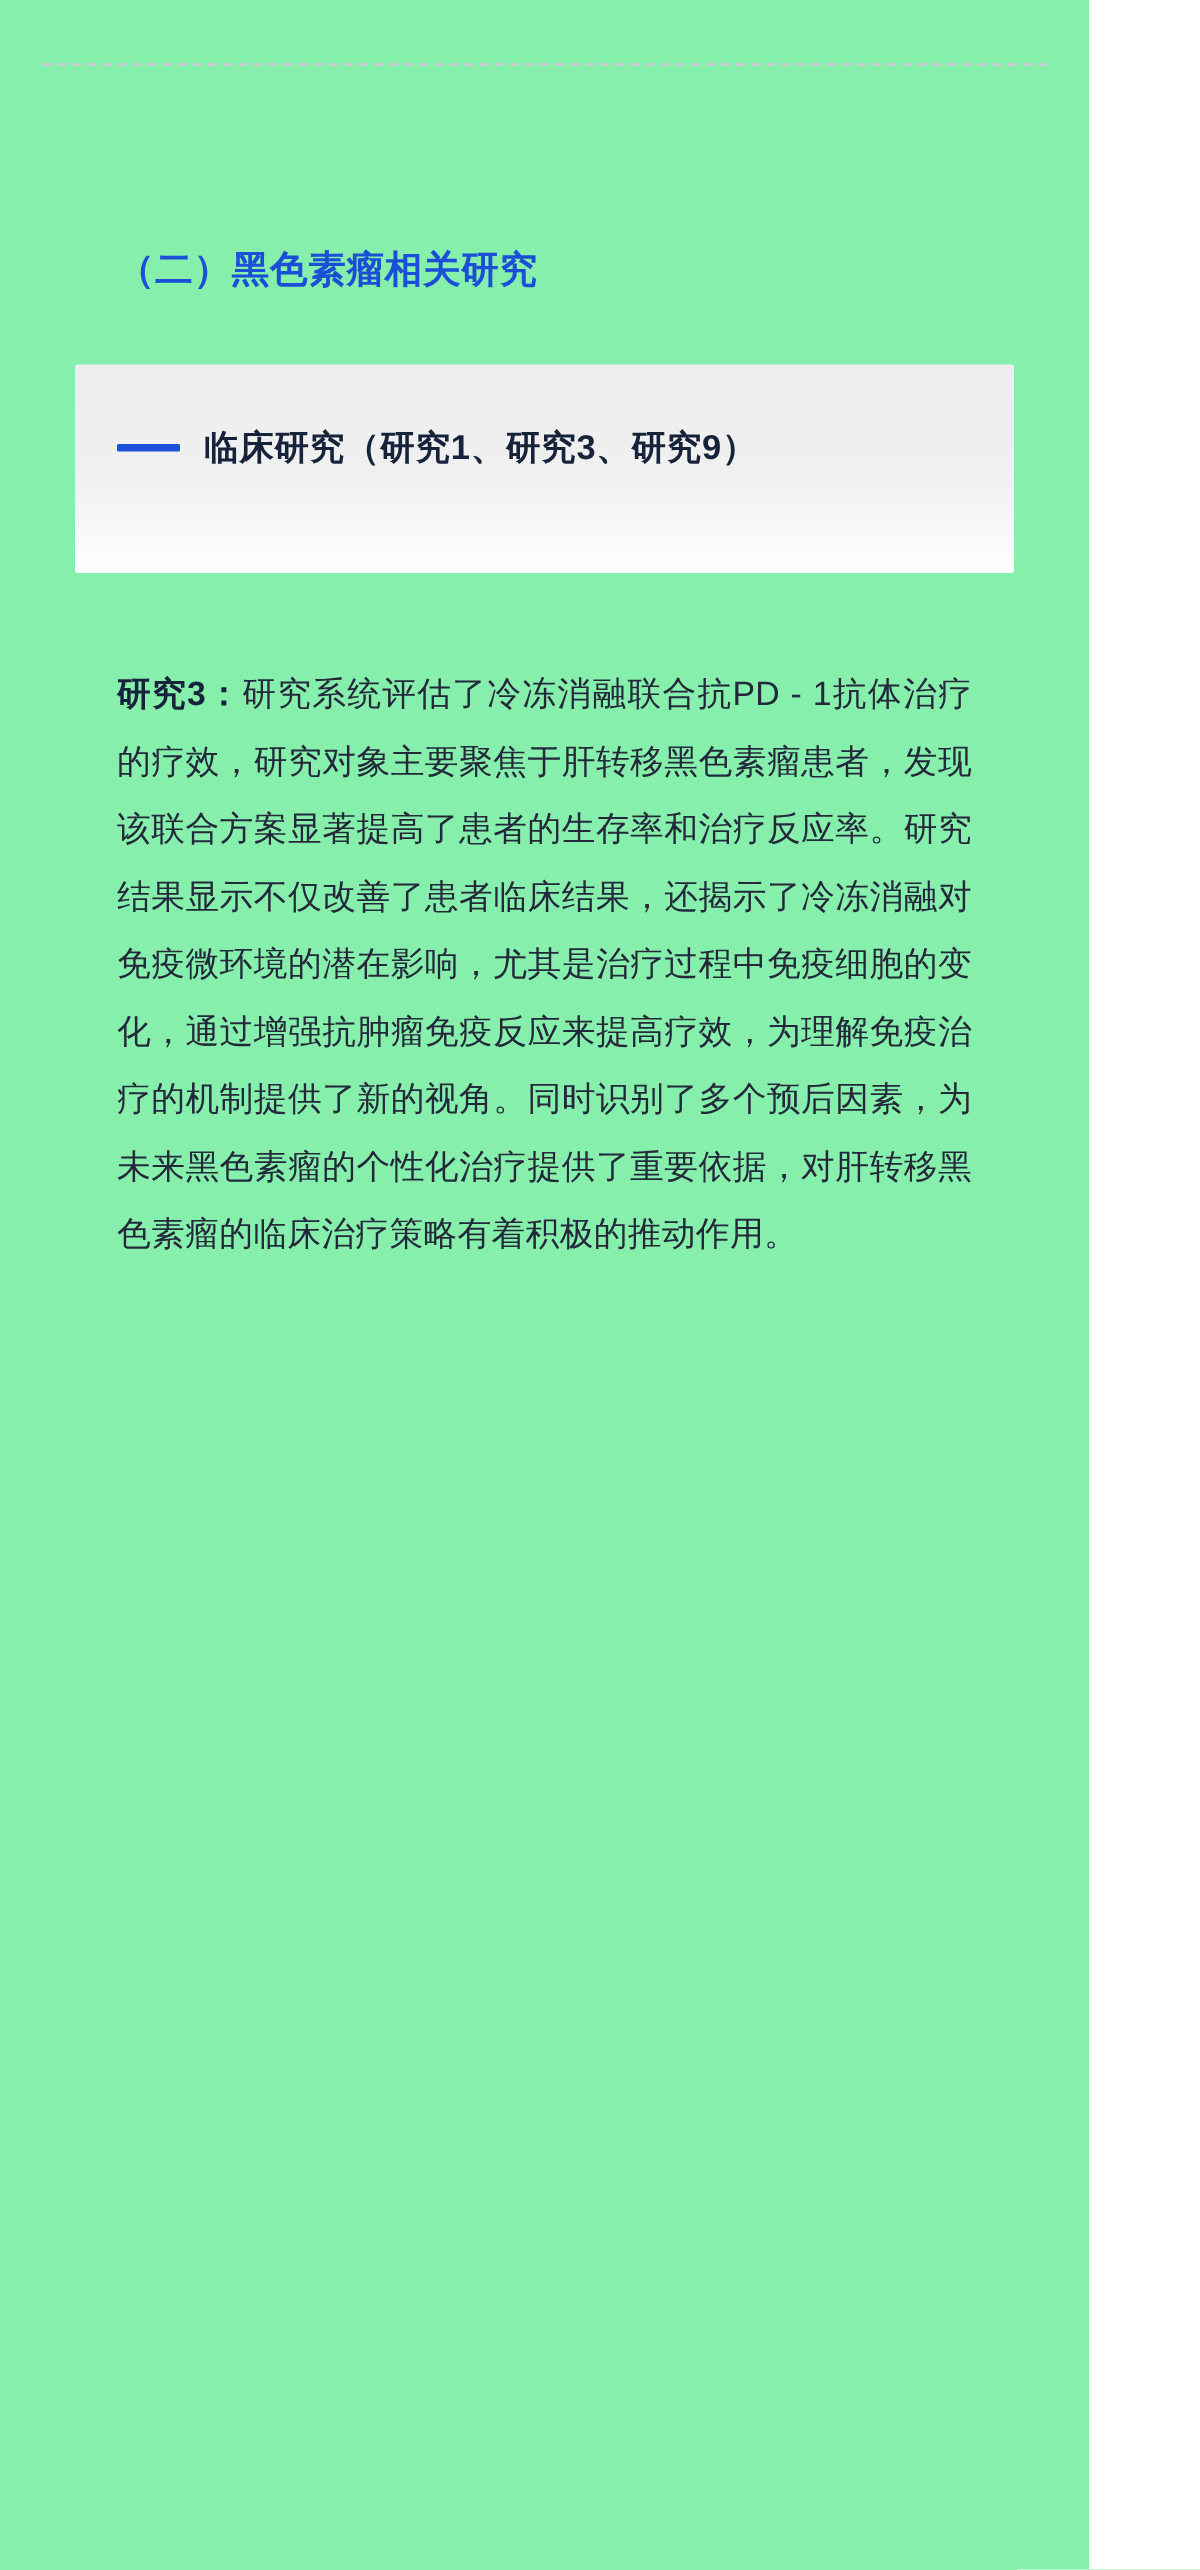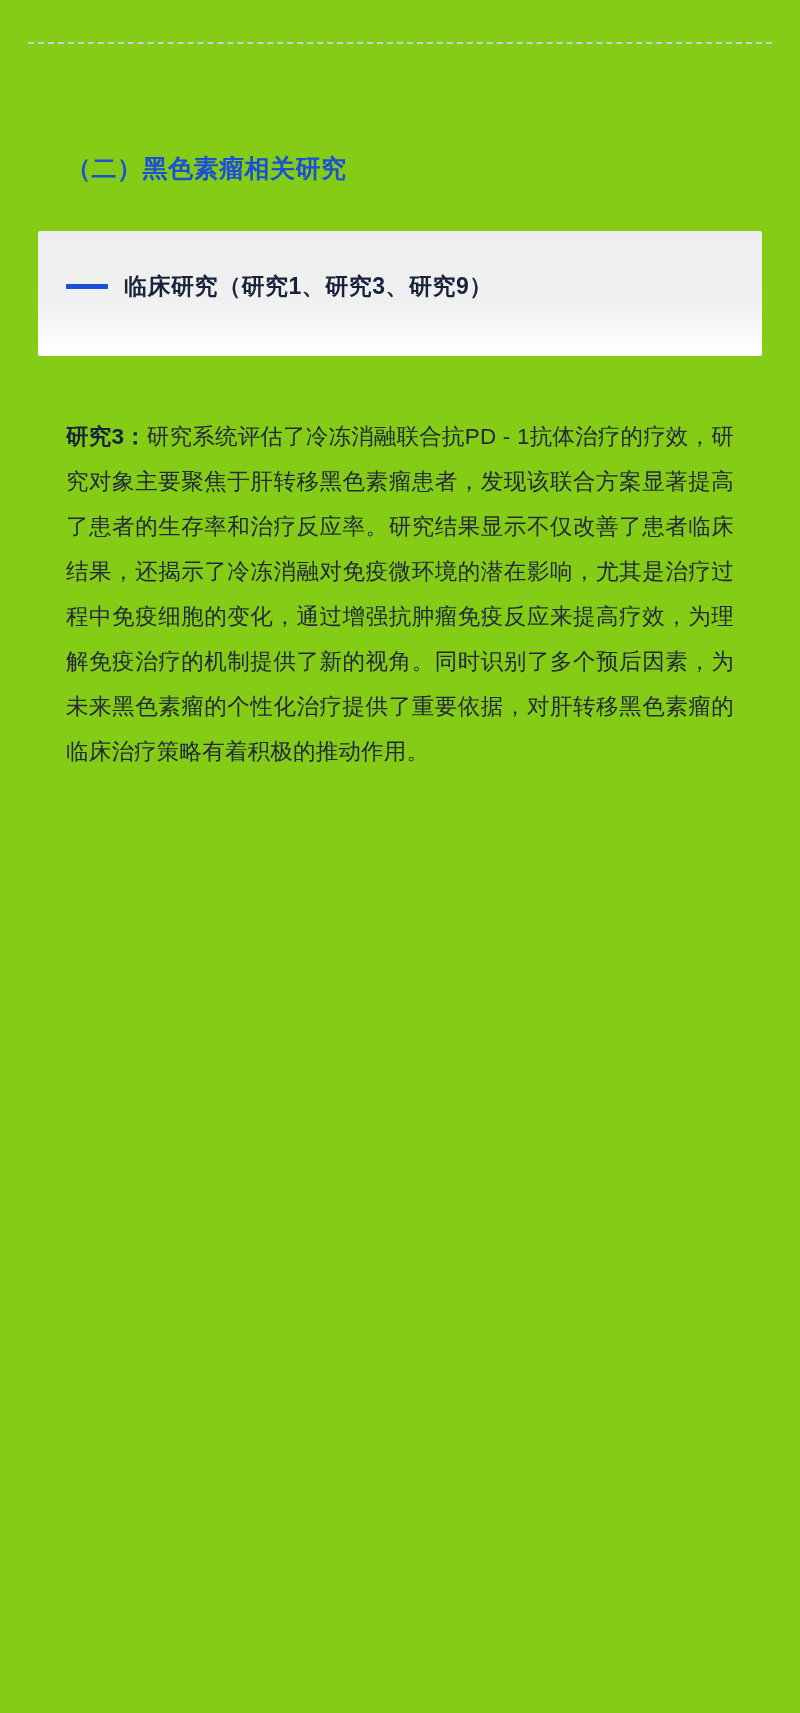--- a/index.html
+++ b/index.html
@@ -8,25 +8,25 @@
   }
   body {
     width: 800px;
     min-height: 1713px;
     background: #ffffff;
     font-family: "Liberation Sans", "DejaVu Sans", sans-serif;
     -webkit-font-smoothing: antialiased;
   }
   .page {
     position: relative;
-    width: 800px;
+    width: 726px;
     min-height: 1713px;
     box-sizing: border-box;
-    padding: 4px;
-    background: #84cc16;
+    padding: 16px;
+    background: #86efac;
   }
   .top-divider {
     position: absolute;
     top: 42px;
     left: 28px;
     right: 28px;
     height: 0;
     border-top: 2px dashed #c9cdd4;
   }
   .content {
@@ -46,21 +46,21 @@
     margin-left: -28px;
     margin-right: -28px;
     padding: 40px 28px 36px 28px;
     background: linear-gradient(180deg, #eeeeee 0%, #f0f0f0 55%, #ffffff 100%);
     border-radius: 2px;
   }
   .card-title-row {
     display: flex;
     align-items: center;
     gap: 16px;
-    margin-bottom: 18px;
+    margin-bottom: 32px;
   }
   .blue-dash {
     display: inline-block;
     width: 42px;
     height: 5px;
     background: #1c4fd8;
     flex: 0 0 auto;
     border-radius: 1px;
   }
   .card-title {

